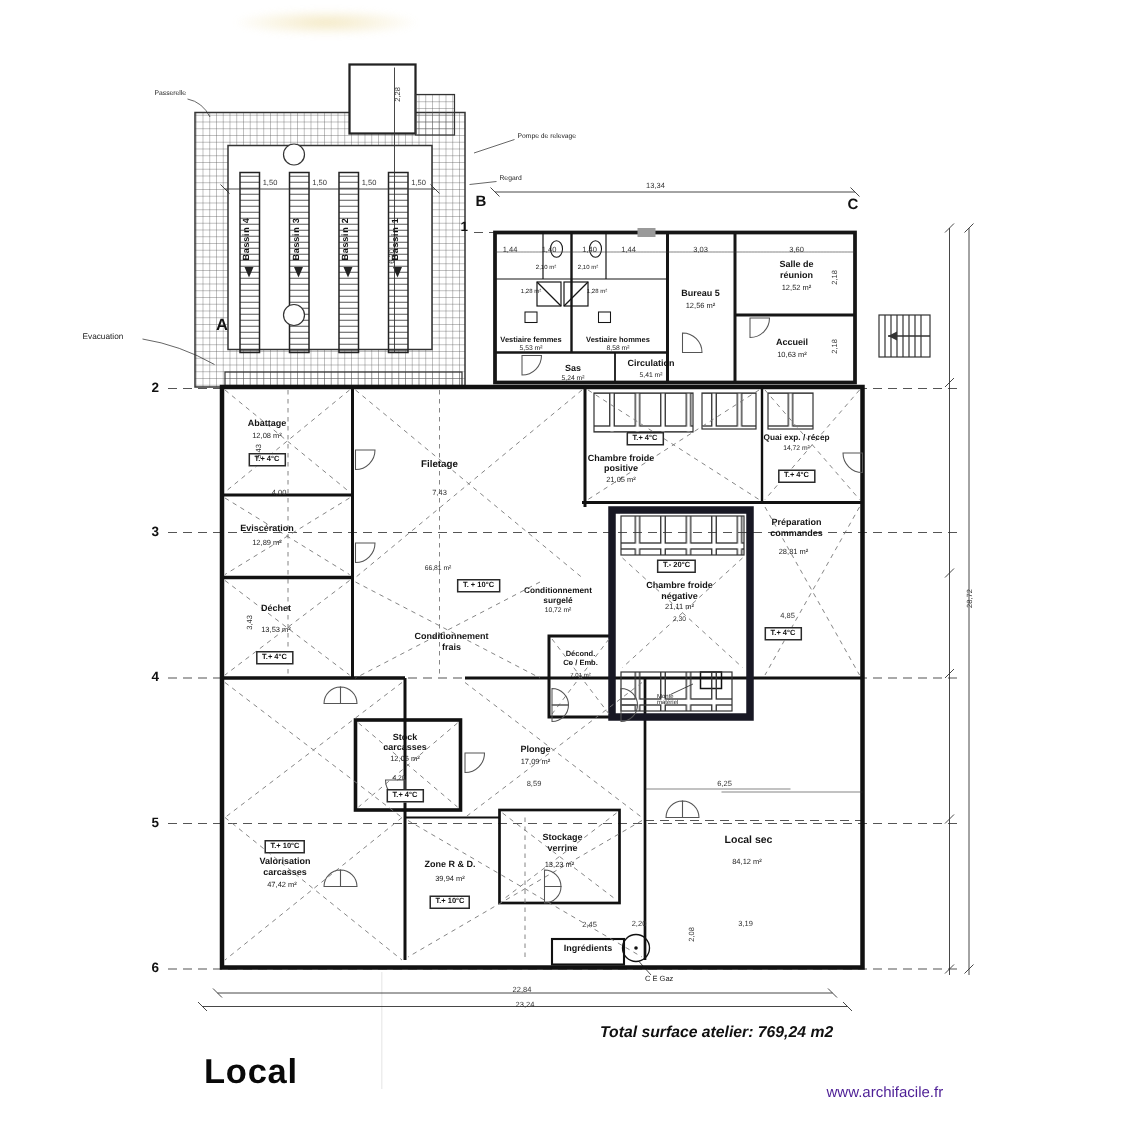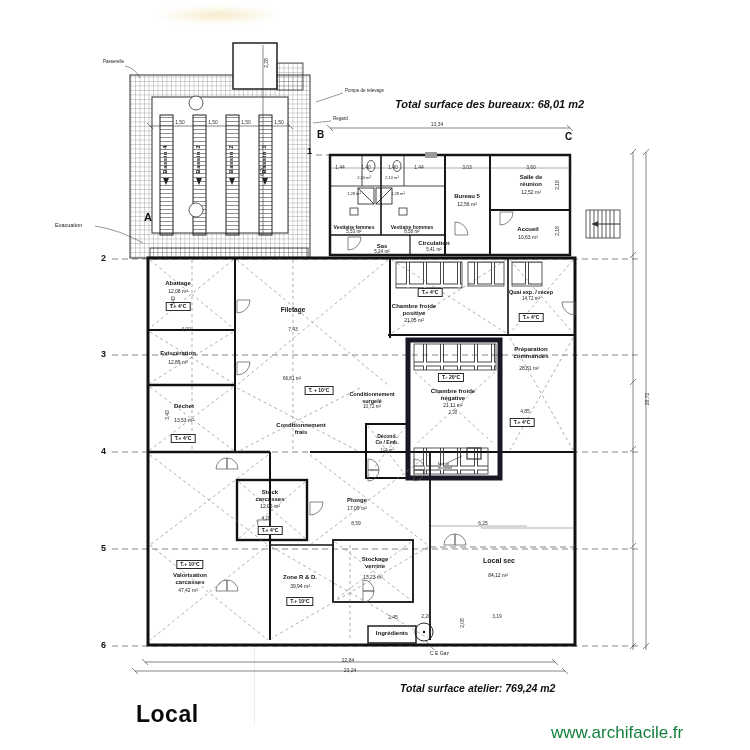--- a/index.html
+++ b/index.html
@@ -13,21 +13,21 @@
         background:#fff;padding:1px 3px;transform:translateX(-50%);color:#111;}
   .dim{position:absolute;font-size:5px;color:#333;transform:translateX(-50%);white-space:nowrap;}
   .dimr{position:absolute;font-size:5px;color:#333;transform:rotate(-90deg);white-space:nowrap;}
   .callout{position:absolute;font-size:4.5px;color:#222;white-space:pre-line;line-height:1.1;}
   .gridletter{position:absolute;font-weight:bold;font-size:11px;color:#111;}
   .gridnum{position:absolute;font-weight:bold;font-size:9px;color:#111;}
   .bassin{position:absolute;font-weight:bold;font-size:6px;color:#111;
           writing-mode:vertical-rl;transform:rotate(180deg);letter-spacing:.5px;}
   .titleline{position:absolute;font-weight:bold;font-style:italic;font-size:11px;color:#101010;}
   #plan-title{position:absolute;font-weight:bold;font-size:23px;color:#090909;letter-spacing:.5px;}
-  #watermark{position:absolute;font-size:17px;color:#15803d;}
+  #watermark{position:absolute;font-size:10px;color:#4c1d95;}
   #smudge{position:absolute;left:155px;top:6px;width:125px;height:18px;border-radius:50%;
           background:radial-gradient(closest-side,#f1e3b4,rgba(255,255,255,0));opacity:.75;filter:blur(2px);}
   #crease{position:absolute;left:254px;top:648px;width:1px;height:78px;background:#ededed;}
 </style>
 </head>
 <body>
 
 <div id="canvas">
 
   <div id="smudge"></div>
@@ -235,21 +235,20 @@
         <line x1="643" y1="649" x2="649" y2="643"></line>
       <line x1="630" y1="258" x2="636" y2="252"></line>
         <line x1="630" y1="385" x2="636" y2="379"></line>
       <line x1="630" y1="452" x2="636" y2="446"></line>
         <line x1="630" y1="549" x2="636" y2="543"></line>
       <line x1="481" y1="528" x2="575" y2="528" stroke-width="0.4"></line>
       <line x1="430" y1="526" x2="527" y2="526" stroke-width="0.4"></line>
     </g>
   </svg>
 
-  <div class="titleline" style="left:395px;top:98px">Total surface des bureaux: 68,01 m2</div>
   <div class="titleline" style="left:400px;top:682px;font-size:10.5px">Total surface atelier: 769,24 m2</div>
   <div id="plan-title" style="left:136px;top:701px">Local</div>
   <div id="watermark" style="left:551px;top:723px">www.archifacile.fr</div>
 
   <div class="gridletter" style="left:144px;top:211px">A</div>
   <div class="gridletter" style="left:317px;top:129px;font-size:10px">B</div>
   <div class="gridletter" style="left:565px;top:131px;font-size:10px">C</div>
   <div class="gridnum" style="left:307px;top:146px">1</div>
   <div class="gridnum" style="left:101px;top:253px">2</div>
   <div class="gridnum" style="left:101px;top:349px">3</div>

